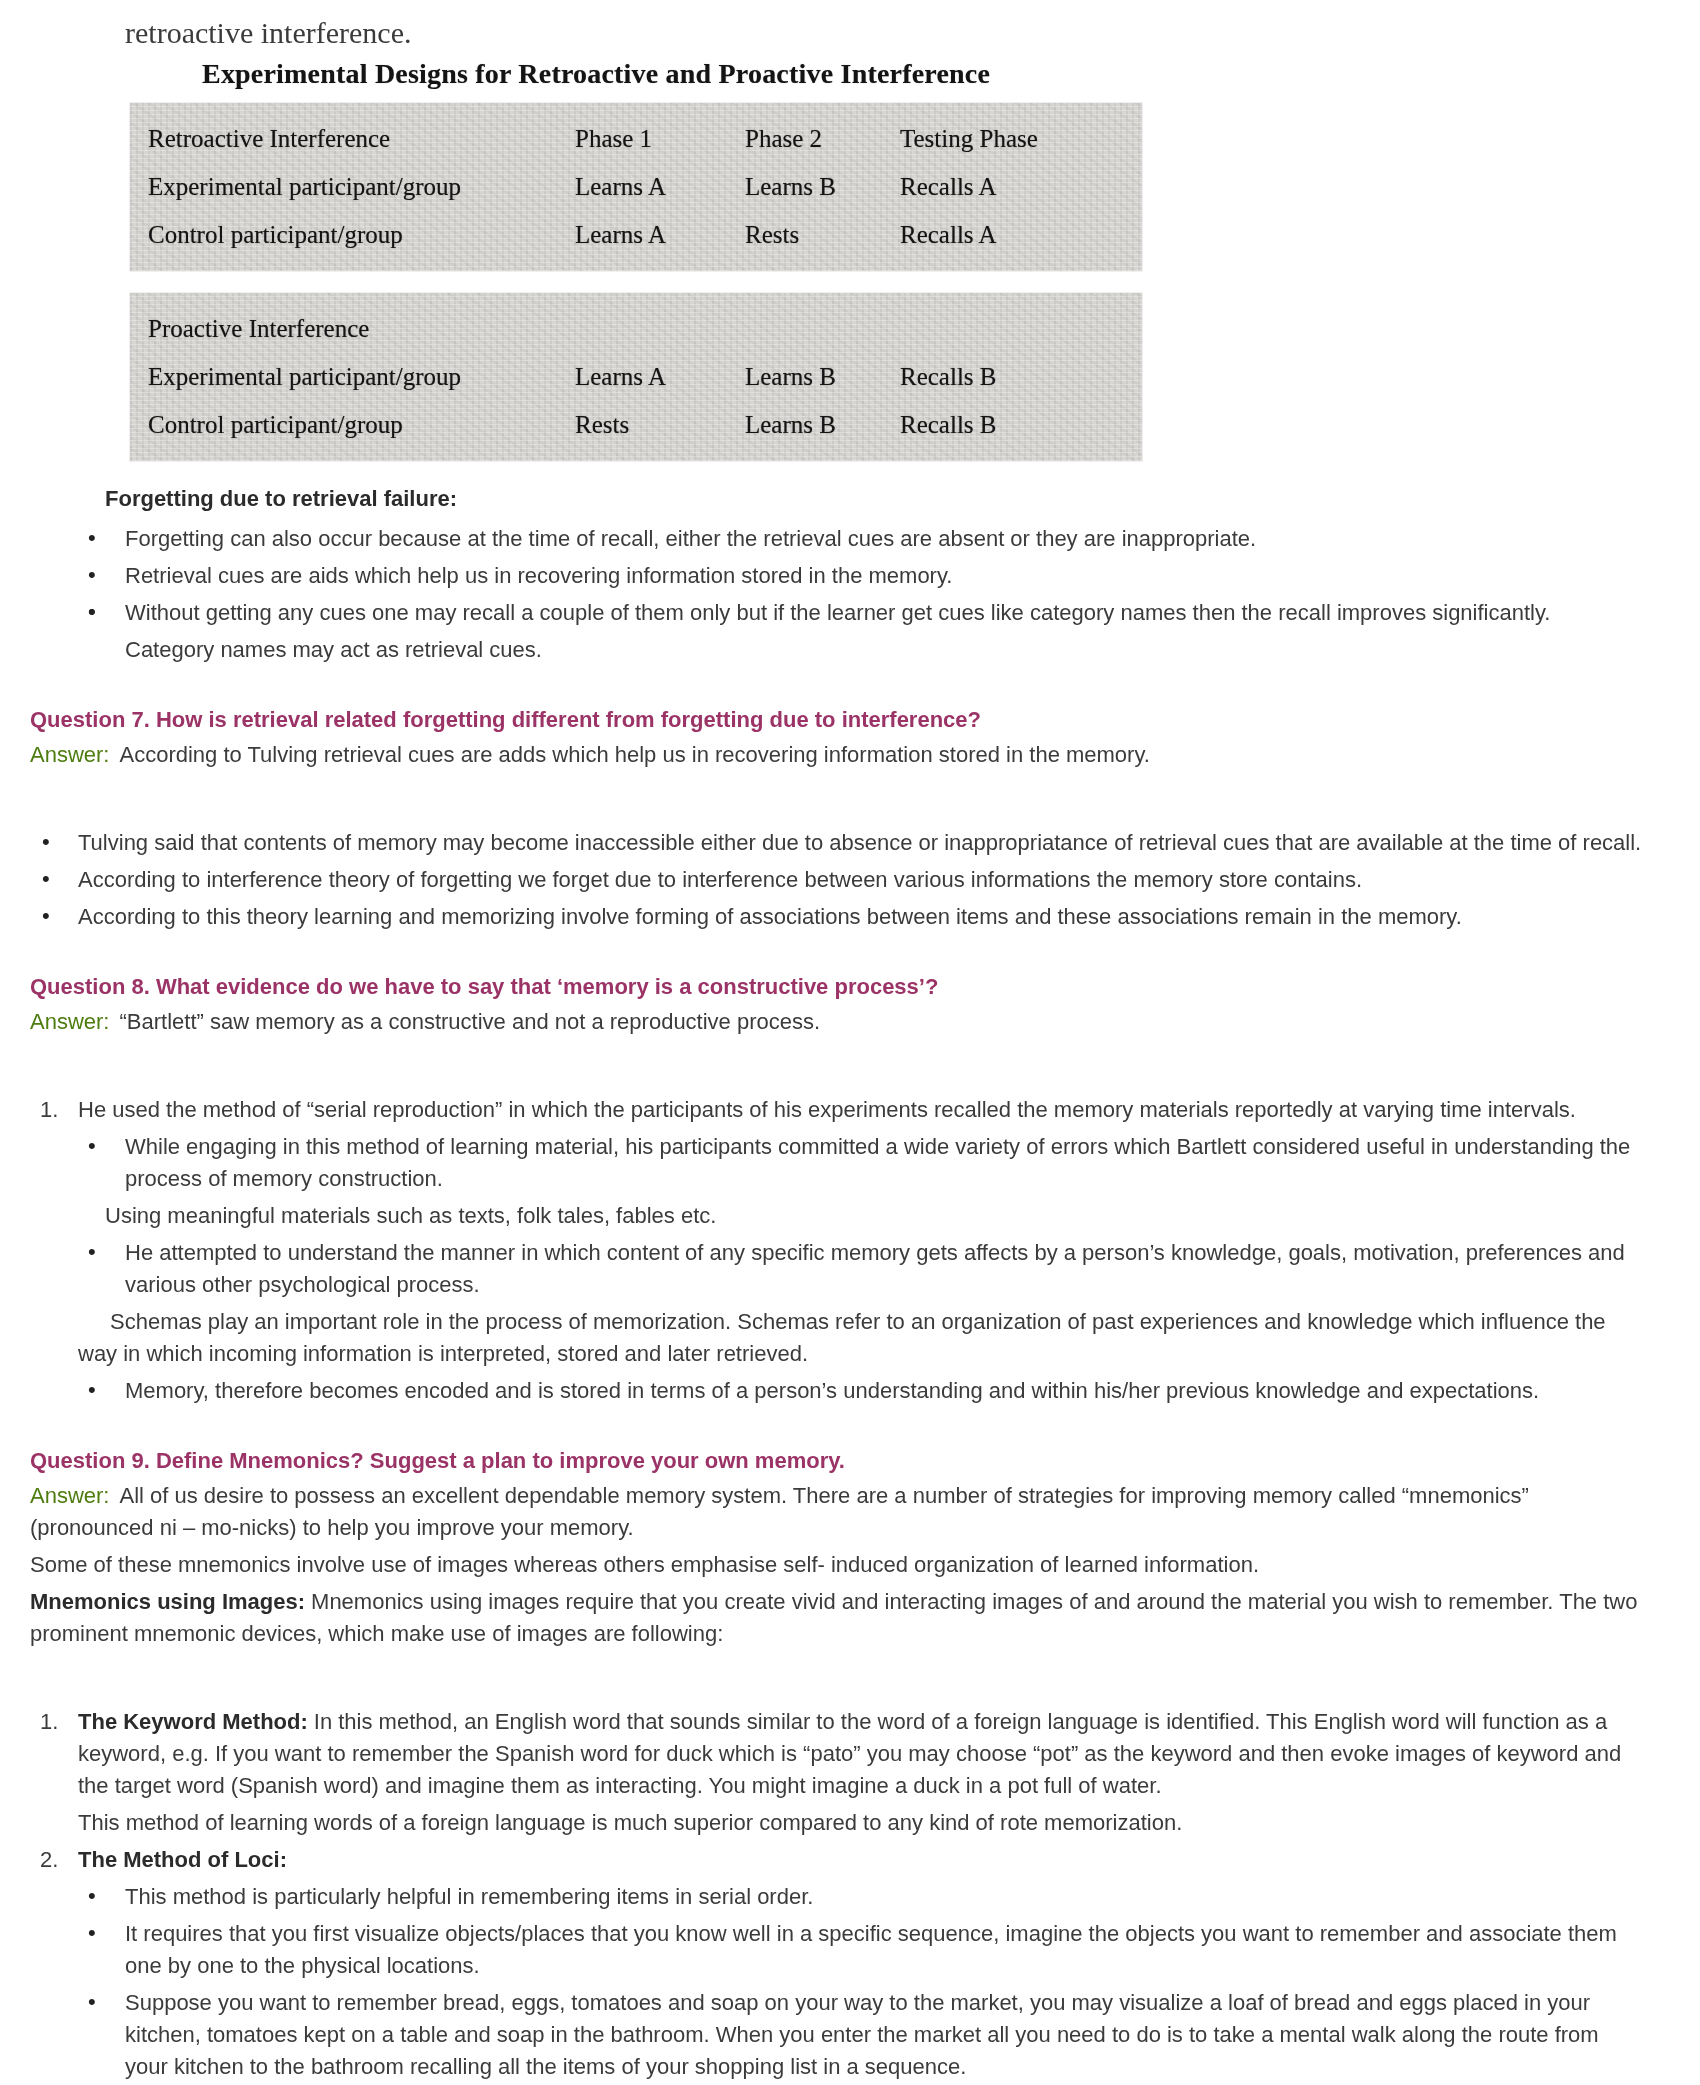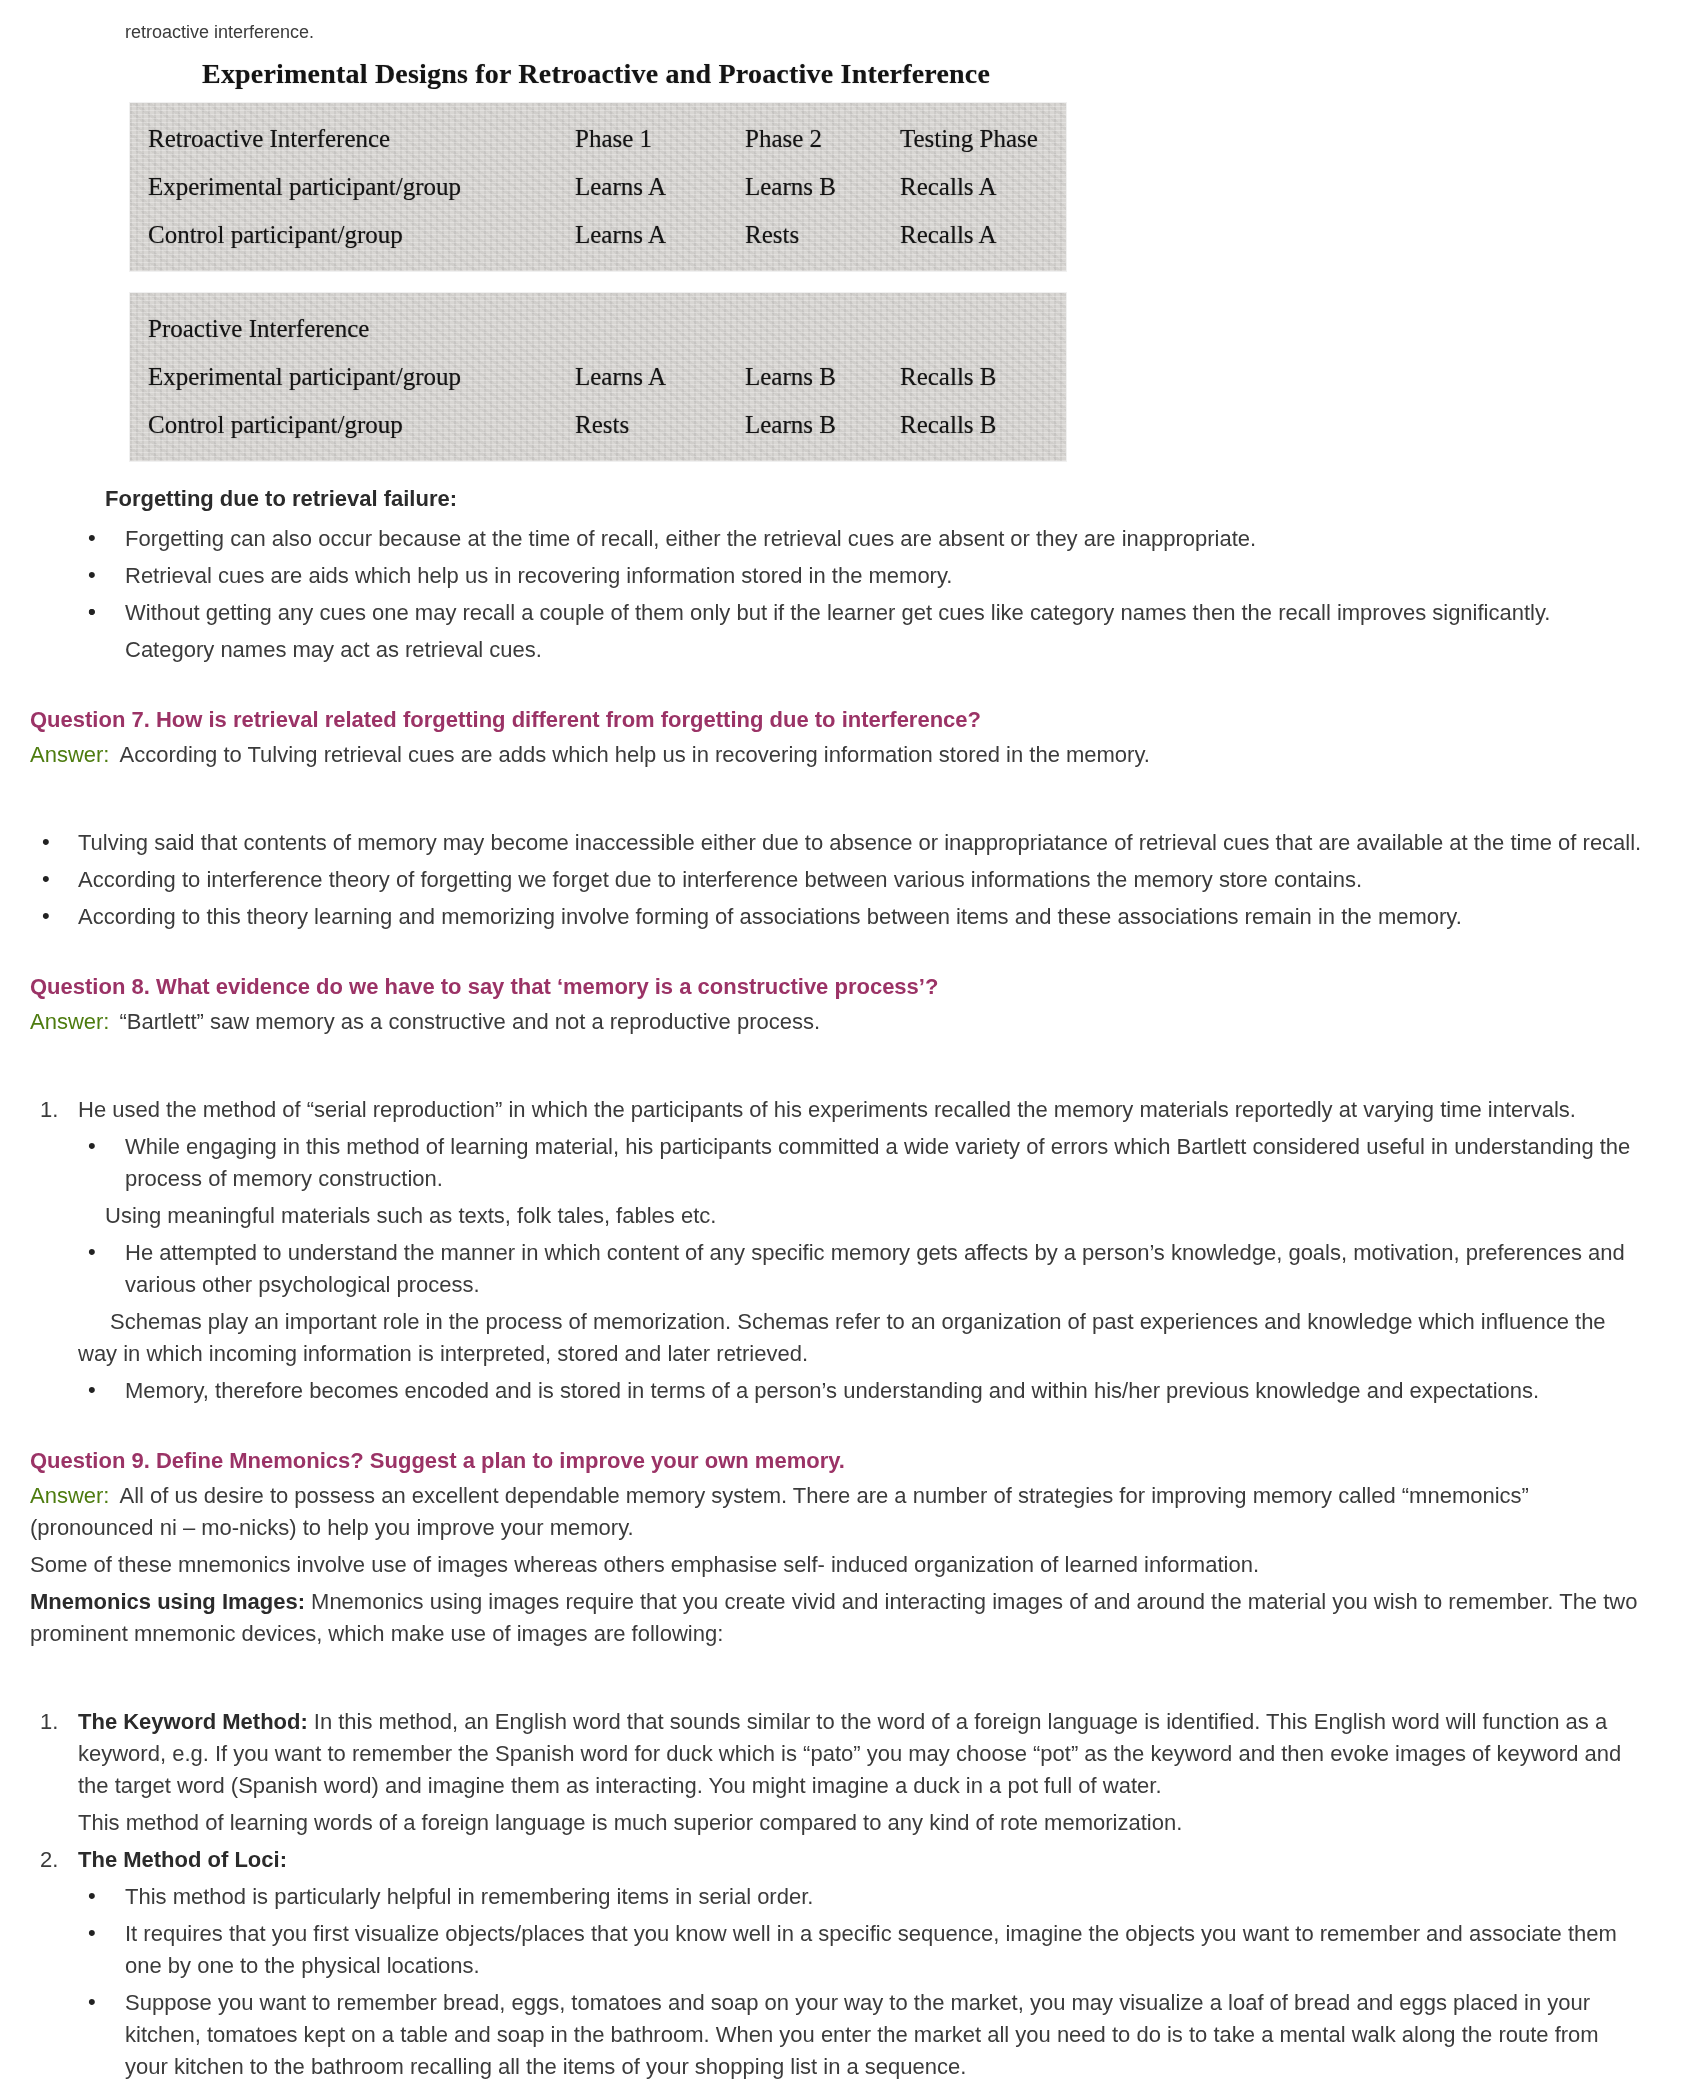--- a/index.html
+++ b/index.html
@@ -5,25 +5,25 @@
   html,body{margin:0;padding:0;background:#ffffff;}
   body{
     width:1700px;min-height:2085px;
     font-family:"Liberation Sans",sans-serif;
     color:#3b3b3b;
     -webkit-font-smoothing:antialiased;
   }
   .page{padding:16px 55px 20px 0;box-sizing:border-box;width:1700px;}
 
   
-  .intro{margin-left:125px;font-size:18px;line-height:33px;}
+  .intro{margin-left:125px;font-size:30px;line-height:33px;font-family:Liberation Serif, serif;}
 
   
   .scan{
-    margin:8px 0 18px 130px;width:936px;
+    margin:8px 0 18px 130px;width:1012px;
     font-family:"Liberation Serif",serif;color:#141414;
   }
   .scan-title{
     font-weight:bold;font-size:28px;line-height:34px;
     padding-left:72px;margin-bottom:12px;letter-spacing:.2px;
     text-shadow:0 0 1px rgba(0,0,0,.35);
   }
   .scan-table{
     background-color:#d8d6d3;
     background-image:

